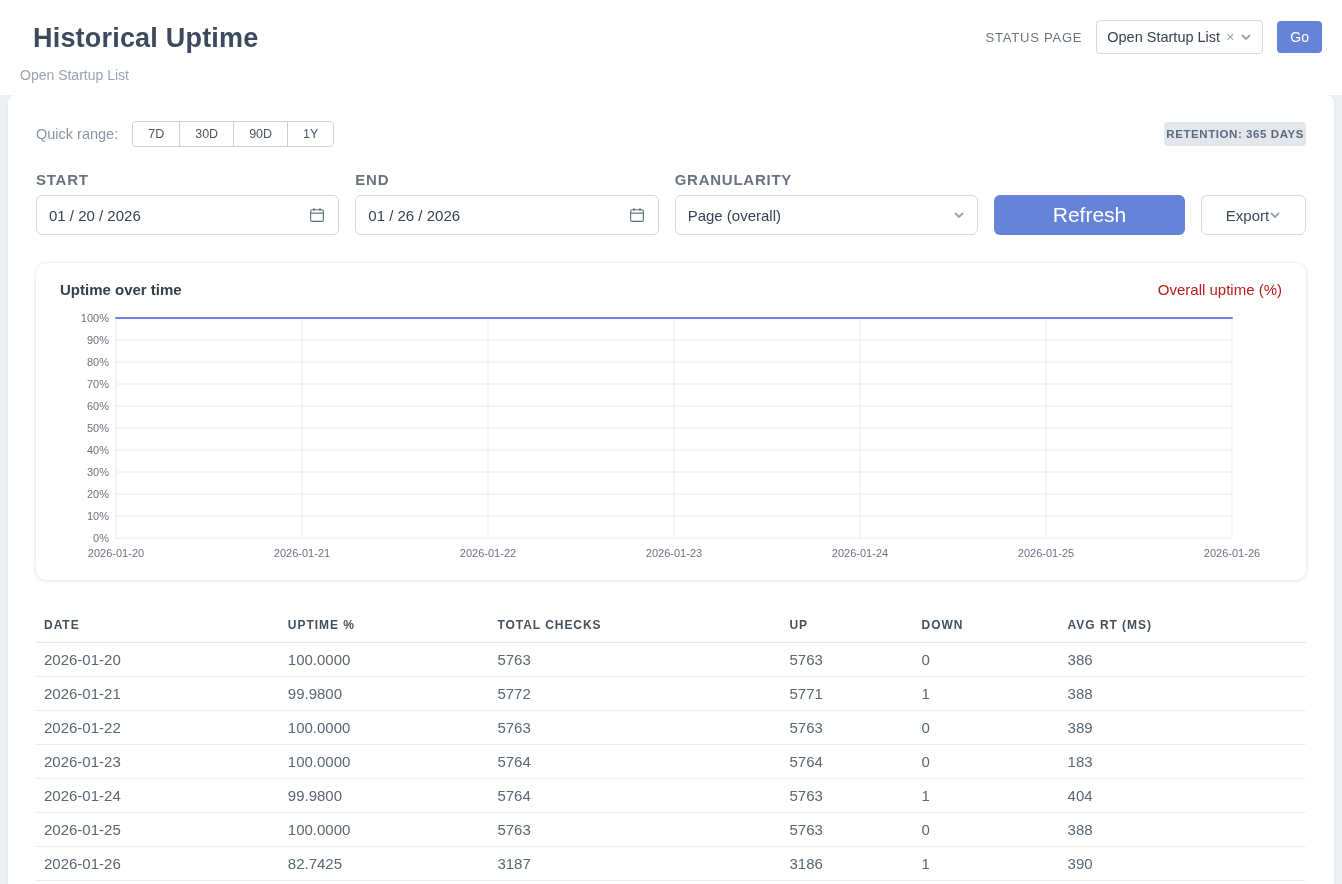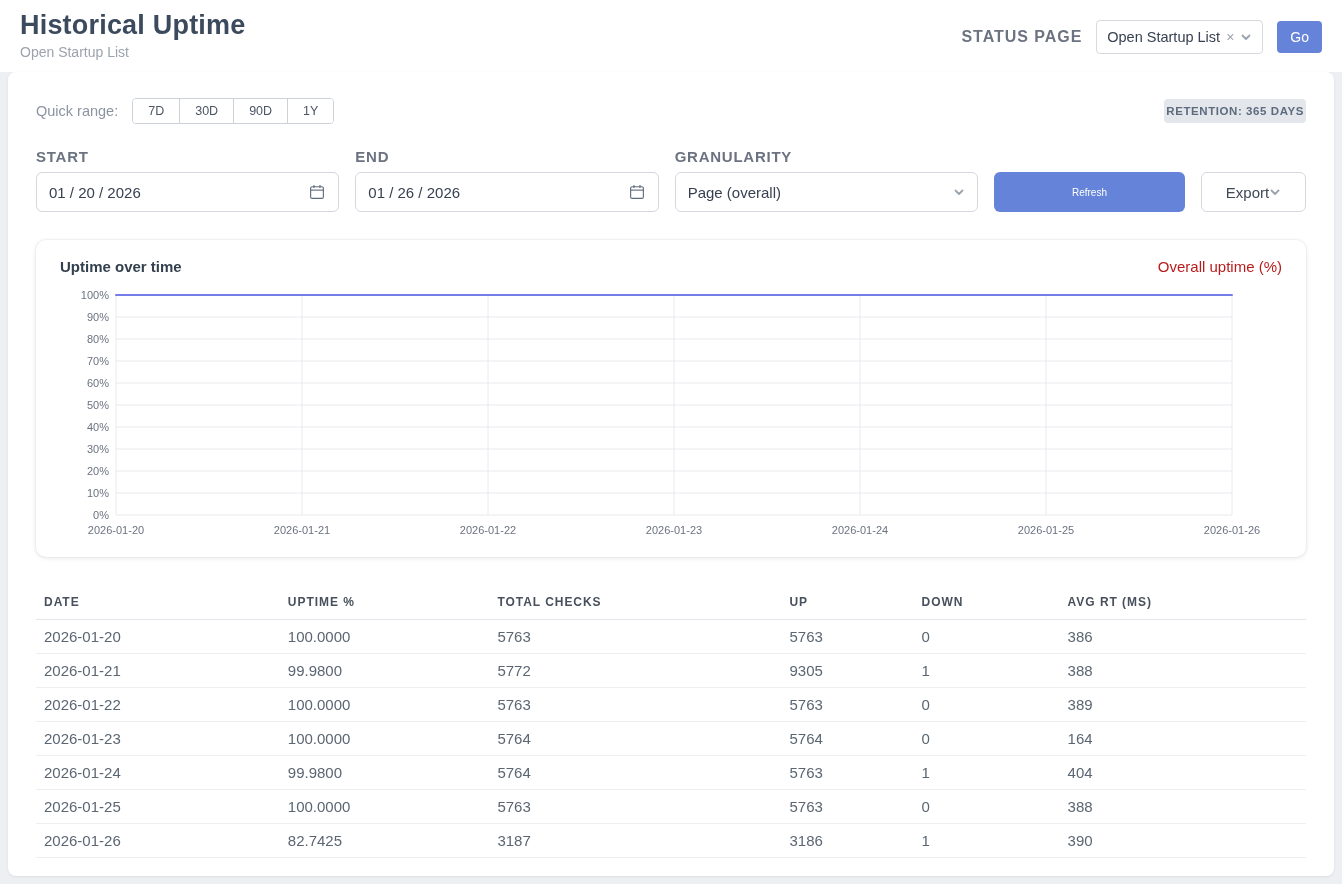--- a/index.html
+++ b/index.html
@@ -13,40 +13,40 @@
   }
   
   .page-header {
     background:#ffffff;
     display:flex;
     justify-content:space-between;
     align-items:flex-start;
     padding:10px 20px 12px 20px;
   }
   .page-title {
-    margin:0;
+    margin:13px;
     font-size:27px;
     font-weight:700;
     color:#3b4a5c;
     letter-spacing:.2px;
   }
   .page-subtitle {
     margin-top:3px;
     font-size:14px;
     color:#9ca3af;
   }
   .header-right {
     display:flex;
     align-items:center;
     gap:14px;
     margin-top:10px;
   }
   .status-label {
-    font-size:16px;
-    font-weight:700;
+    font-size:13px;
+    font-weight:400;
     letter-spacing:.06em;
     color:#6b7280;
   }
   .status-select {
     display:flex;
     align-items:center;
     gap:6px;
     background:#fff;
     border:1px solid #d6dade;
     border-radius:4px;
@@ -139,21 +139,21 @@
   }
   .input-box .icon-right { margin-left:auto; display:flex; align-items:center; }
   .cal-icon { width:18px; height:18px; stroke:#5f6b7b; fill:none; stroke-width:1.5; }
   .refresh-button {
     height:40px;
     width:191px;
     background:#6584d9;
     color:#fff;
     border:none;
     border-radius:6px;
-    font-size:10px;
+    font-size:21px;
     cursor:pointer;
     font-family:inherit;
   }
   .export-button {
     height:40px;
     width:105px;
     background:#fff;
     border:1px solid #d4d8de;
     border-radius:6px;
     font-size:15px;
@@ -359,39 +359,39 @@
           <td>100.0000</td>
           <td>5763</td>
           <td>5763</td>
           <td>0</td>
           <td>386</td>
         </tr>
         <tr>
           <td>2026-01-21</td>
           <td>99.9800</td>
           <td>5772</td>
-          <td>9305</td>
+          <td>5771</td>
           <td>1</td>
           <td>388</td>
         </tr>
         <tr>
           <td>2026-01-22</td>
           <td>100.0000</td>
           <td>5763</td>
           <td>5763</td>
           <td>0</td>
           <td>389</td>
         </tr>
         <tr>
           <td>2026-01-23</td>
           <td>100.0000</td>
           <td>5764</td>
           <td>5764</td>
           <td>0</td>
-          <td>164</td>
+          <td>183</td>
         </tr>
         <tr>
           <td>2026-01-24</td>
           <td>99.9800</td>
           <td>5764</td>
           <td>5763</td>
           <td>1</td>
           <td>404</td>
         </tr>
         <tr>

